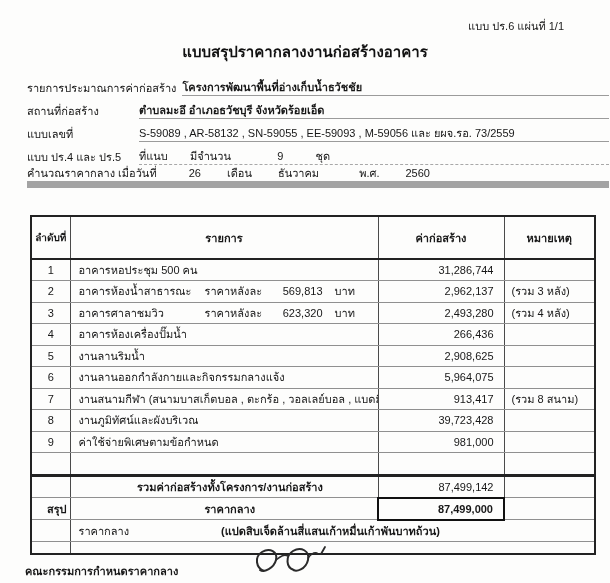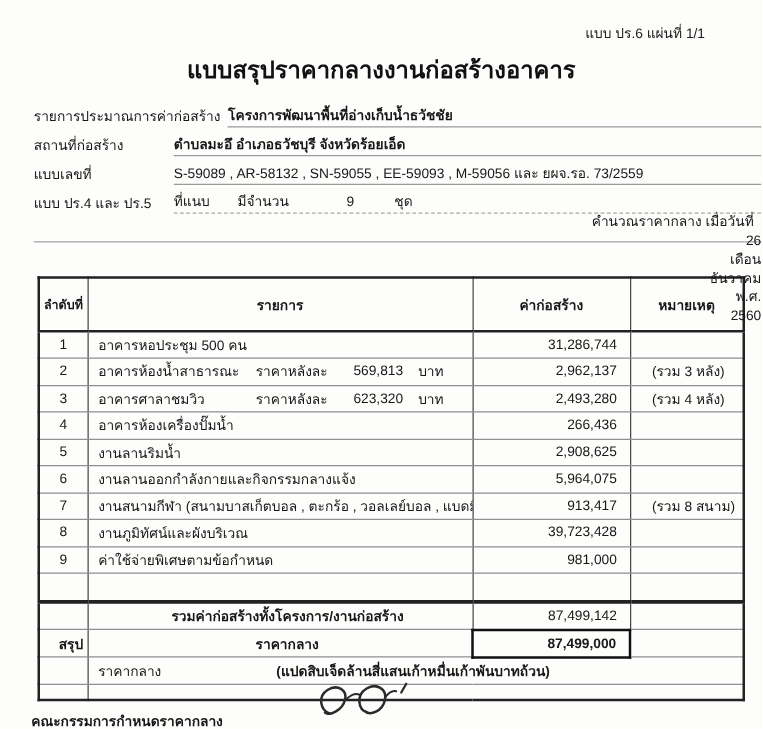--- a/index.html
+++ b/index.html
@@ -6,46 +6,46 @@
   html,body { background:#ffffff; }
   body {
     width:610px; height:583px;
     font-family:"Liberation Sans","DejaVu Sans",sans-serif;
     color:#171717; font-size:11px;
   }
   .page { position:relative; width:610px; height:583px; background:#fdfdfc; overflow:hidden; }
 
   .form-ref { position:absolute; top:17px; right:46px; font-size:11px; color:#1b1b1b; }
 
-  .title { padding-top:40px; text-align:center; font-weight:bold; font-size:19px; color:#111; }
+  .title { padding-top:40px; text-align:center; font-weight:bold; font-size:15px; color:#111; }
 
   .info { margin:9px 0 0 27px; width:582px; }
   .info-row { display:flex; align-items:flex-end; height:23px; line-height:15px; }
   .info-label { flex:0 0 auto; padding-right:6px; white-space:nowrap; }
   .info-label.fixed { flex:0 0 112px; padding-right:0; }
   .info-value { flex:1 1 auto; border-bottom:1px solid #9b9b9b; white-space:nowrap; }
   .bold { font-weight:bold; }
   .dashed { border-bottom:1px dashed #a8a8a8; }
-  .full-uline { border-bottom:1px solid #a3a3a3;flex-direction:column; }
+  .full-uline { border-bottom:7px solid #a3a3a3; }
   .sp-md { display:inline-block; width:26px; }
   .sp-lg { display:inline-block; width:40px; }
   .sp-sm { display:inline-block; width:16px; }
 
   table.cost { border-collapse:collapse; margin:27px 0 0 30px; width:564px; table-layout:fixed;
                border:2px solid #222; font-size:11px; }
   col.c-no { width:39px; } col.c-item { width:308px; } col.c-cost { width:126px; } col.c-remark { width:91px; }
   td { border-left:1px solid #4a4a4a; border-right:1px solid #4a4a4a;
        border-top:1px solid #909090; border-bottom:1px solid #909090;
        vertical-align:middle; overflow:hidden; }
   tr.t-head td { height:43px; text-align:center; font-weight:bold; border-bottom:2.5px solid #222; font-size:11px; }
   tr.t-head td:first-child { font-size:10px; }
   tr.t-row td { height:21.5px; }
   td.no { text-align:center; }
   td.cost-v { text-align:right; padding-right:10px;padding-left:12px; }
-  td.remark { padding-left:17px; }
+  td.remark { padding-left:7px; }
   .icell { display:flex; padding:0 8px; align-items:center; overflow:hidden; }
   .iname { flex:0 0 auto; min-width:126px; white-space:nowrap; }
   .ulabel { flex:0 0 62px; }
   .uprice { flex:0 0 56px; text-align:right; }
   .uword { margin-left:12px; }
   tr.t-empty td { height:23px; }
   tr.t-total td { border-top:3px solid #222; height:22px; }
   tr.t-sum td { height:22px; }
   td.center-b { text-align:center; font-weight:bold;padding-left:12px; }
   td.big-box { border:2px solid #111; font-weight:bold; }

